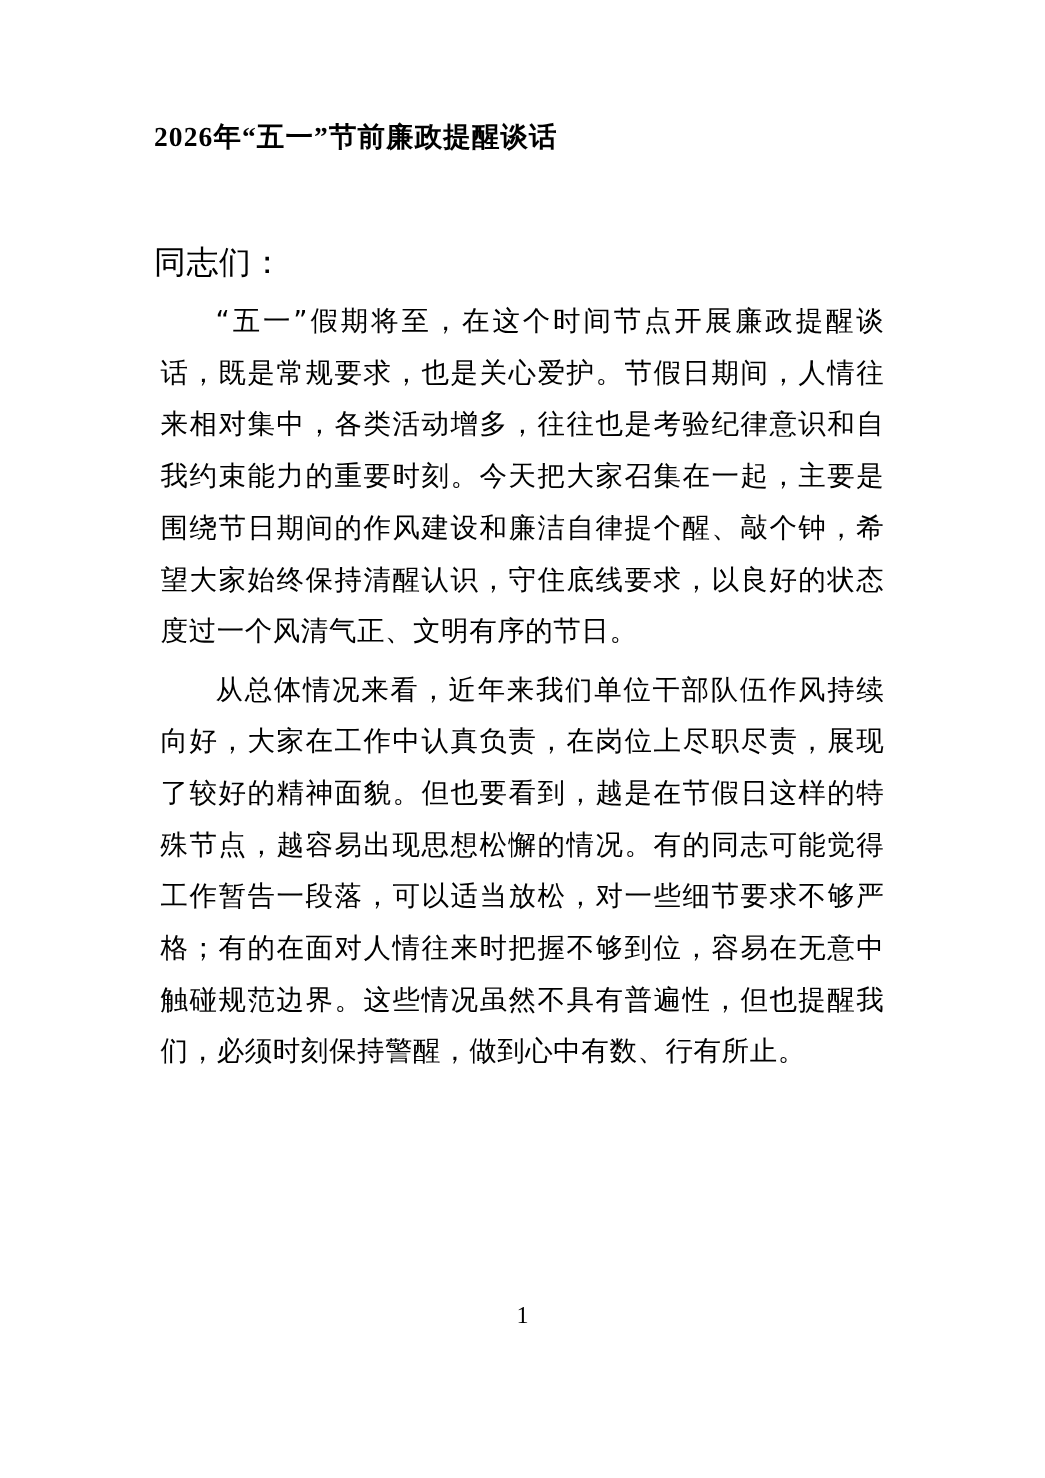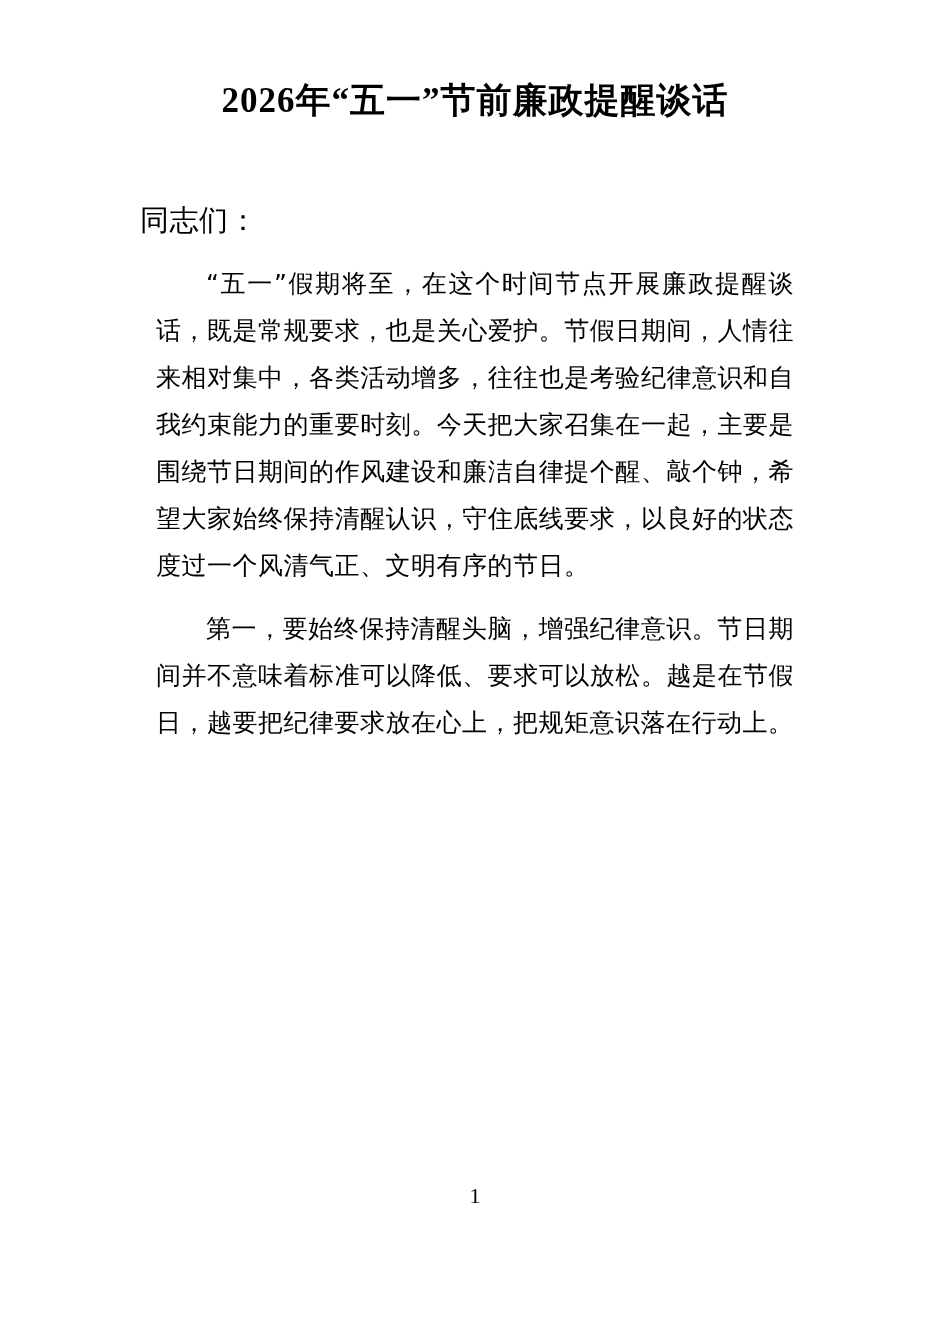--- a/index.html
+++ b/index.html
@@ -17,23 +17,22 @@
   .page {
     position: relative;
     width: 950px;
     height: 1344px;
     box-sizing: border-box;
     padding: 0 140px;
     background: #ffffff;
   }
   .doc-title {
     margin: 0;
-    padding-top: 76px;
-    text-align: center;
-    font-size: 35px;
+    padding-top: 108px;
+    font-size: 25px;
     font-weight: bold;
     letter-spacing: 1px;
     font-family: "Liberation Serif", "DejaVu Serif", serif;
     line-height: 1.4;
   }
   .body-text {
     margin-top: 72px;
     font-family: "DejaVu Sans", "Liberation Sans", sans-serif;
   }
   .salutation {
@@ -41,21 +40,21 @@
     line-height: 47px;
     letter-spacing: 0.5px;
   }
   .para {
     font-size: 25px;
     line-height: 47px;
     letter-spacing: 0.5px;
     text-align: justify;
     text-justify: inter-ideograph;
     text-indent: 2em;
-    margin: 16px;
+    margin: 6px;
   }
   .page-number {
     position: absolute;
     left: 0;
     right: 0;
     bottom: 135px;
     text-align: center;
     font-size: 22px;
     font-family: "Liberation Serif", "DejaVu Serif", serif;
   }
@@ -66,20 +65,20 @@
 <div class="page">
 
   <h1 class="doc-title">2026年“五一”节前廉政提醒谈话</h1>
 
   <div class="body-text">
 
     <div class="salutation">同志们：</div>
 
     <p class="para">“五一”假期将至，在这个时间节点开展廉政提醒谈话，既是常规要求，也是关心爱护。节假日期间，人情往来相对集中，各类活动增多，往往也是考验纪律意识和自我约束能力的重要时刻。今天把大家召集在一起，主要是围绕节日期间的作风建设和廉洁自律提个醒、敲个钟，希望大家始终保持清醒认识，守住底线要求，以良好的状态度过一个风清气正、文明有序的节日。</p>
 
+    <p class="para">从总体情况来看，近年来我们单位干部队伍作风持续向好，大家在工作中认真负责，在岗位上尽职尽责，展现了较好的精神面貌。但也要看到，越是在节假日这样的特殊节点，越容易出现思想松懈的情况。有的同志可能觉得工作暂告一段落，可以适当放松，对一些细节要求不够严格；有的在面对人情往来时把握不够到位，容易在无意中触碰规范边界。这些情况虽然不具有普遍性，但也提醒我们，必须时刻保持警醒，做到心中有数、行有所止。</p>
 
-    <p class="para">第一，要始终保持清醒头脑，增强纪律意识。节日期间并不意味着标准可以降低、要求可以放松。越是在节假日，越要把纪律要求放在心上，把规矩意识落在行动上。</p>
 
   </div>
 
   <div class="page-number">1</div>
 
 </div>
 
 </body></html>

